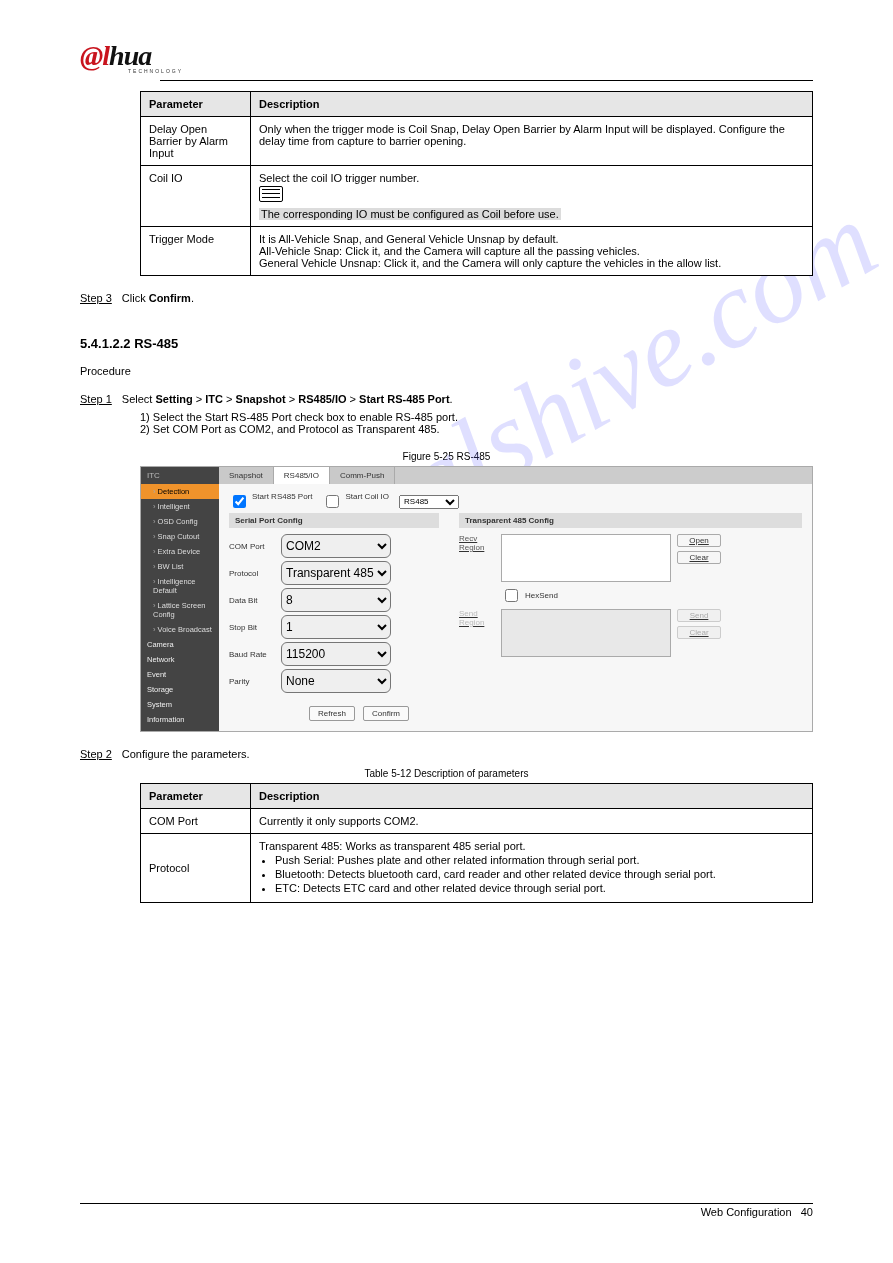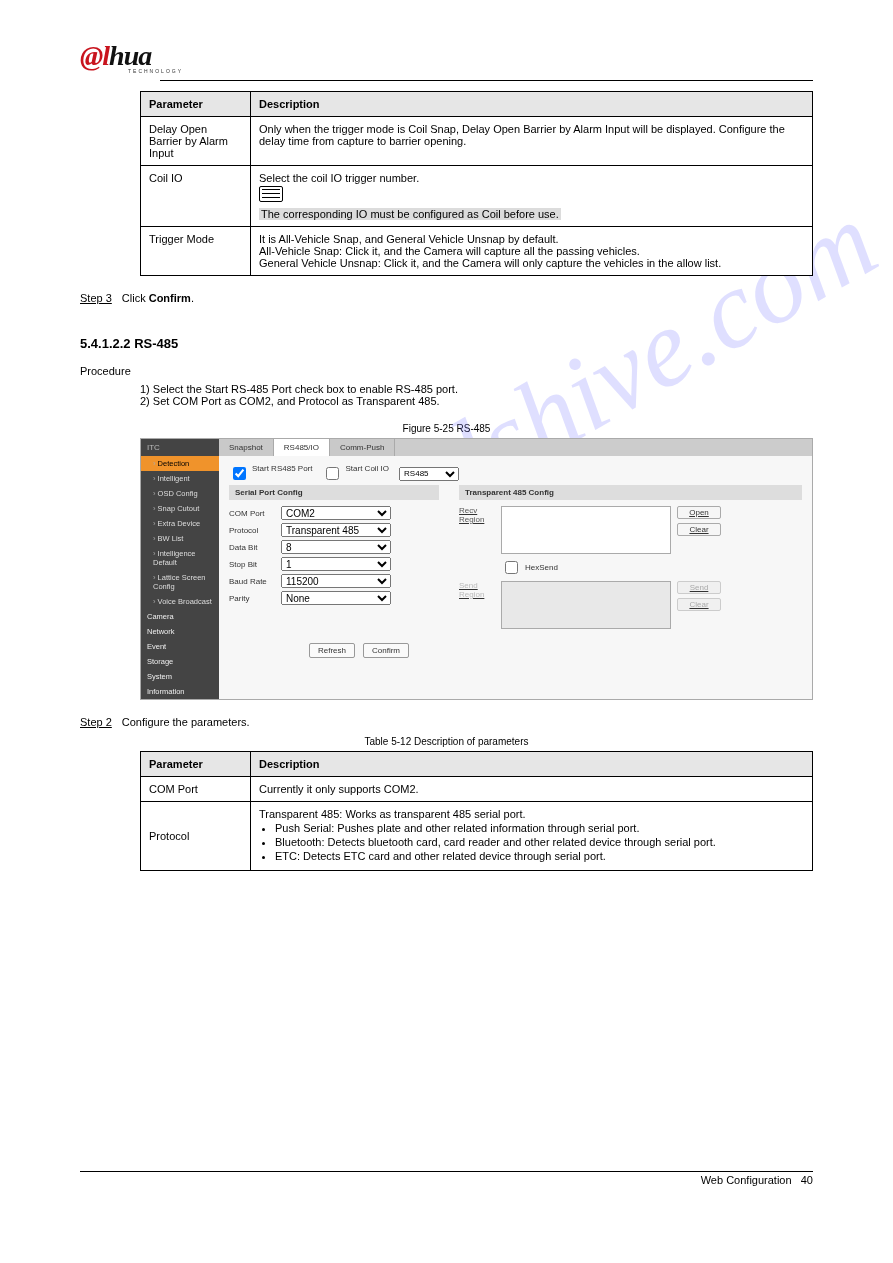--- a/index.html
+++ b/index.html
@@ -173,23 +173,24 @@
   .left-pane { width: 210px; }
   .form-row {
     display: flex;
     align-items: center;
     gap: 6px;
     margin-bottom: 3px;
     font-size: 8px;
   }
   .form-row .lbl { width: 46px; }
   .form-row select, .form-row input[type="text"] {
-    font-size: 10px;
-    height: 14px;
+    font-size: 12px;
+    height: 24px;
     width: 110px;
+    border-radius: 6px;
   }
   .right-pane { flex: 1; }
   .tr-row { display: flex; align-items: flex-start; gap: 6px; margin-bottom: 4px; text-decoration: underline; }
   .tr-row .tlbl { width: 36px; font-size: 8px; color: #555; }
   .tbox {
     width: 170px; height: 48px;
     border: 1px solid #aaa;
     background: #fff;
   }
   .tbox.gray { background: #e8e8e8; }
@@ -313,20 +314,24 @@
     <span class="u">Step 3</span>
     <span class="rest">Click <span class="bold">Confirm</span>.</span>
   </div>
 
   <div class="section-heading">
     <span>5.4.1.2.2</span>
     <span>RS-485</span>
   </div>
   <div class="body-text" style="margin-top:14px;">Procedure</div>
 
+  <div class="step-heading">
+    <span class="u">Step 1</span>
+    <span class="rest">Select <span class="bold">Setting</span> &gt; <span class="bold">ITC</span> &gt; <span class="bold">Snapshot</span> &gt; <span class="bold">RS485/IO</span> &gt; <span class="bold">Start RS-485 Port</span>.</span>
+  </div>
   <div class="substeps">
     <div>1) Select the Start RS-485 Port check box to enable RS-485 port.</div>
     <div>2) Set COM Port as COM2, and Protocol as Transparent 485.</div>
   </div>
 
   <div class="fig-caption">Figure 5-25 RS-485</div>
 
   <div class="shot">
     <div class="side">
       <div class="itc">ITC</div>

